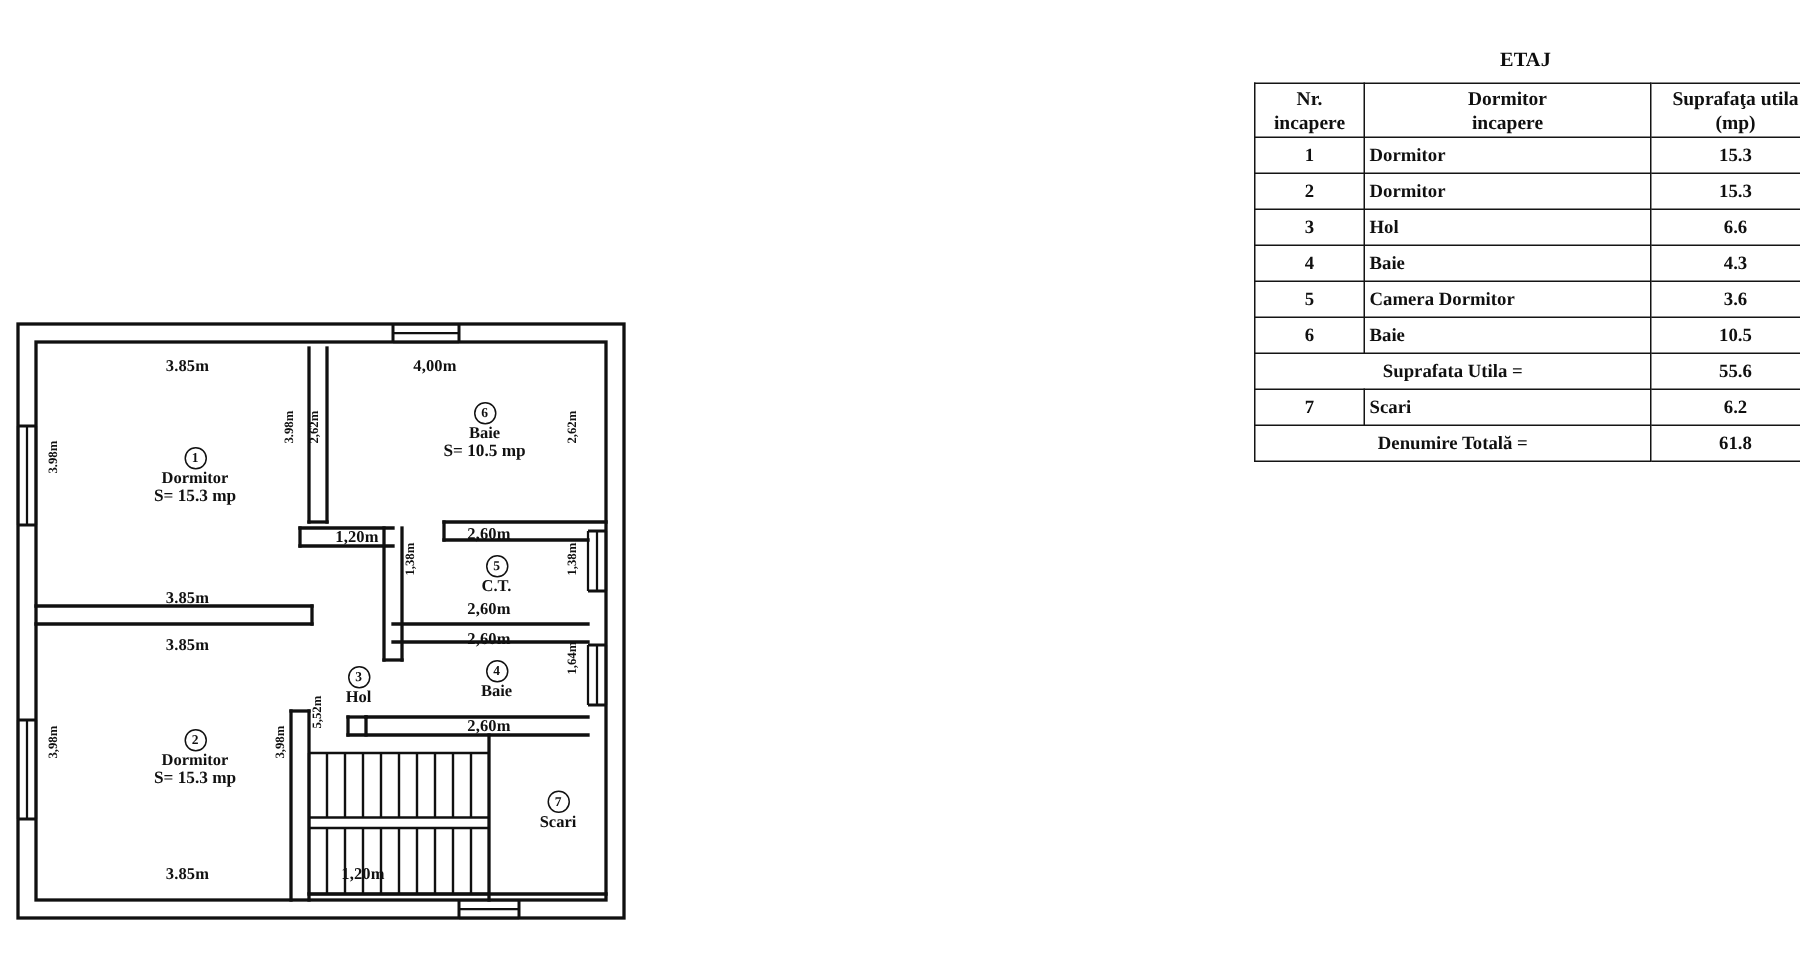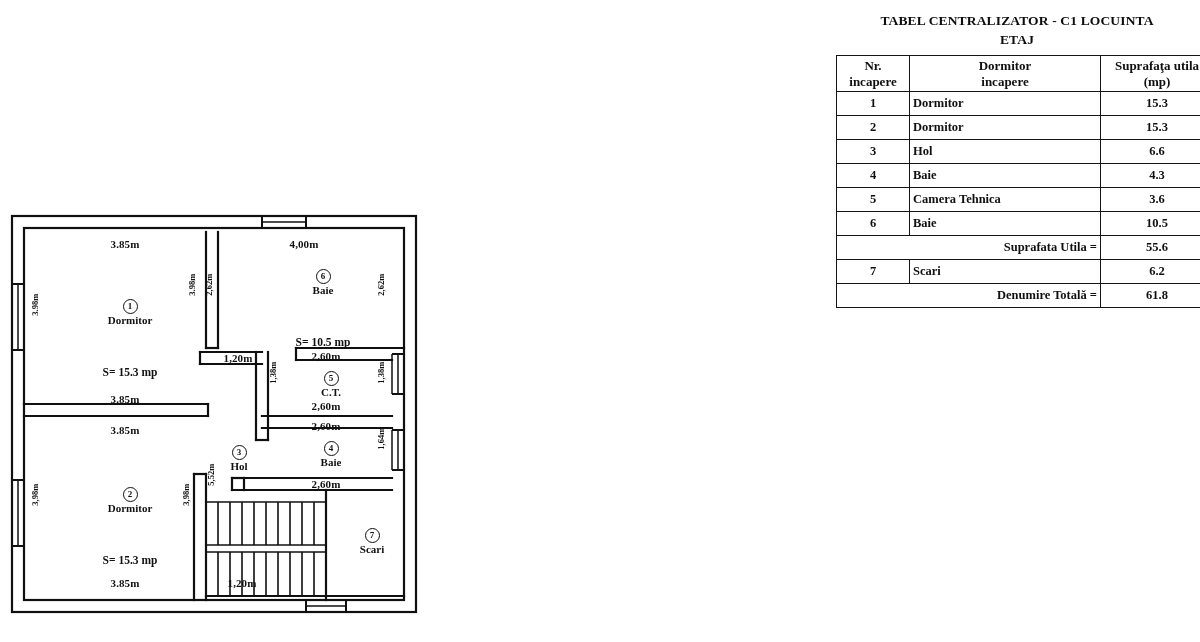--- a/index.html
+++ b/index.html
@@ -47,21 +47,20 @@
   }
   .rot-left  { transform: rotate(-90deg); }
 
   .room-name {
     font-size: 11px;
     font-weight: bold;
   }
   .room-area {
     font-size: 11.5px;
     font-weight: bold;
-    margin-top: 40px;
   }
   .room-num {
     display: inline-block;
     width: 13px;
     height: 13px;
     line-height: 12px;
     border: 1.2px solid #111;
     border-radius: 50%;
     font-size: 9px;
     font-weight: bold;
@@ -105,21 +104,21 @@
     text-align: center;
     line-height: 1.2;
     padding: 2px 2px;
   }
   .col-nr   { width: 68px; text-align: center; margin-left: 40px; }
   .col-name { width: 186px; text-align: center; }
   .col-val  { width: 108px; text-align: center; }
   td.cell-nr   { text-align: center; height: 21px; }
   td.cell-name { text-align: left; padding-left: 26px; height: 21px; }
   td.cell-val  { text-align: center; height: 21px; }
-  td.cell-sum  { text-align: right; height: 21px; font-size: 12.5px; margin-left: 48px; }
+  td.cell-sum  { text-align: center; height: 21px; font-size: 12.5px; margin-left: 48px; }
 </style>
 </head>
 <body>
 
 <div id="floorplan">
   <svg width="440" height="642" viewBox="0 0 440 642">
     <g fill="none" stroke="#101010" stroke-width="2.2" stroke-linecap="square">
 
       <rect x="12" y="216" width="404" height="396"></rect>
 
@@ -248,21 +247,21 @@
   </div>
 
   <div class="plan-label room-block" style="left:344px; top:524px; width:56px;">
     <span class="room-num">7</span>
     <div class="room-name">Scari</div>
   </div>
 
   <div class="plan-label dim" style="left:80px; top:238px; width:90px;">3.85m</div>
   <div class="plan-label dim" style="left:80px; top:393px; width:90px;">3.85m</div>
 
-  <div class="plan-label dim" style="left:259px; top:238px; width:90px;">4,00m</div>
+  <div class="plan-label dim" style="left:245px; top:238px; width:90px;">4,00m</div>
 
   <div class="plan-label dim" style="left:208px; top:352px; width:60px;">1,20m</div>
 
   <div class="plan-label dim" style="left:296px; top:350px; width:60px;">2,60m</div>
   <div class="plan-label dim" style="left:296px; top:400px; width:60px;">2,60m</div>
 
   <div class="plan-label dim" style="left:296px; top:420px; width:60px;">2,60m</div>
   <div class="plan-label dim" style="left:296px; top:478px; width:60px;">2,60m</div>
 
   <div class="plan-label dim" style="left:80px; top:424px; width:90px;">3.85m</div>
@@ -280,21 +279,21 @@
 
   <div class="plan-label dim-v rot-left" style="left:352px; top:434px; width:60px; text-align:center;">1,64m</div>
 
   <div class="plan-label dim-v rot-left" style="left:6px; top:490px; width:60px; text-align:center;">3,98m</div>
   <div class="plan-label dim-v rot-left" style="left:157px; top:490px; width:60px; text-align:center;">3,98m</div>
   <div class="plan-label dim-v rot-left" style="left:182px; top:470px; width:60px; text-align:center;">5,52m</div>
 </div>
 
 <div id="table-panel">
   <div id="table-title">
-    <span>TABEL CENTRALIZATOR - C1 LOCUINTA</span><br>
+    <br>
     <span>ETAJ</span>
   </div>
 
   <table id="centralizer-table">
     <thead>
       <tr>
         <th class="col-nr">
           <div>Nr.</div>
           <div>incapere</div>
         </th>
@@ -324,21 +323,21 @@
         <td class="cell-name">Hol</td>
         <td class="cell-val">6.6</td>
       </tr>
       <tr>
         <td class="cell-nr">4</td>
         <td class="cell-name">Baie</td>
         <td class="cell-val">4.3</td>
       </tr>
       <tr>
         <td class="cell-nr">5</td>
-        <td class="cell-name">Camera Tehnica</td>
+        <td class="cell-name">Camera Dormitor</td>
         <td class="cell-val">3.6</td>
       </tr>
       <tr>
         <td class="cell-nr">6</td>
         <td class="cell-name">Baie</td>
         <td class="cell-val">10.5</td>
       </tr>
       <tr>
         <td class="cell-sum" colspan="2">Suprafata Utila  =</td>
         <td class="cell-val">55.6</td>

